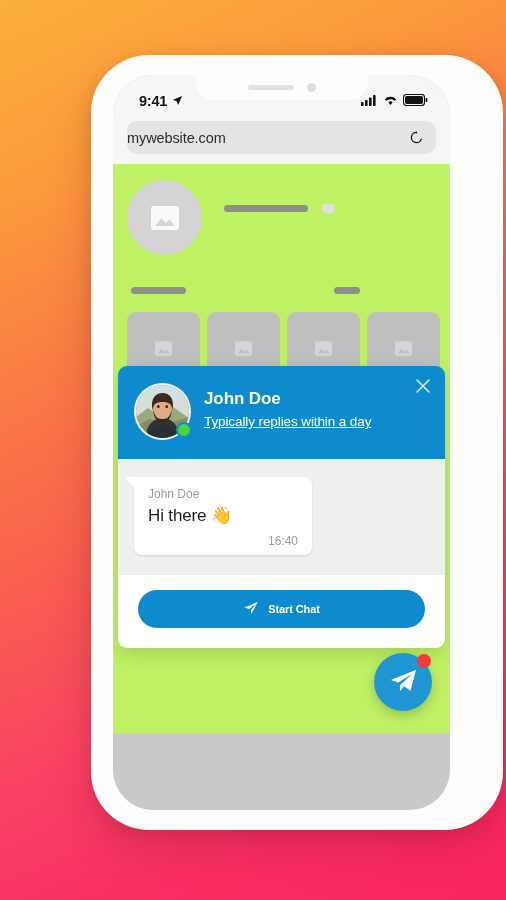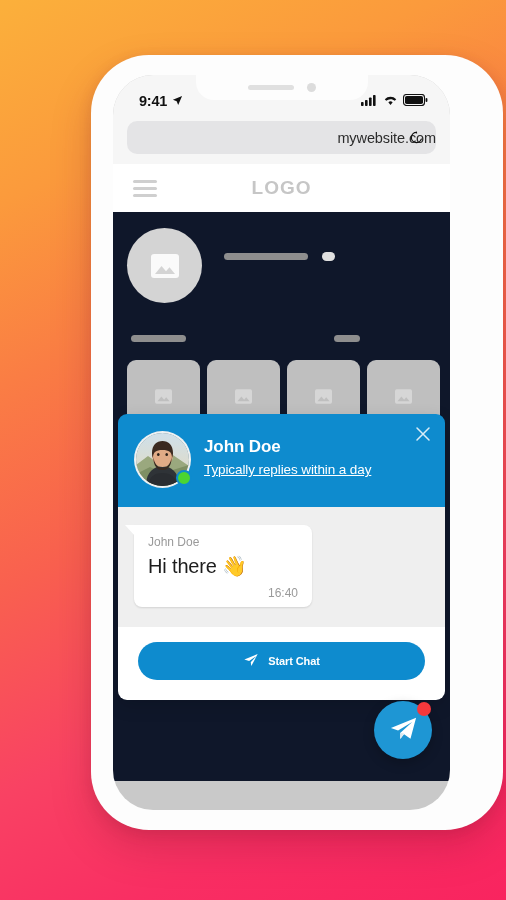--- a/index.html
+++ b/index.html
@@ -100,21 +100,21 @@
     background: #f6f6f6;
     padding: 0 14px 10px 14px;
   }
   #urlpill {
     position: relative;
     height: 33px;
     background: #e4e4e6;
     border-radius: 10px;
     display: flex;
     align-items: center;
-    justify-content: flex-end;
+    justify-content: flex-start;
   }
   #urltext {
     font-size: 14.5px;
     color: #2b2b2b;
     letter-spacing: -0.1px;
   }
   #reload {
     position: absolute;
     right: 11px; top: 50%;
     transform: translateY(-50%);
@@ -138,21 +138,21 @@
   }
   #logo {
     position: absolute; left: 50%; transform: translateX(-50%);
     font-size: 19px; font-weight: 700; letter-spacing: 1px;
     color: #c6c6c6;
   }
 
   
   #page {
     position: relative;
-    background: #0f172a;
+    background: #bef264;
     height: 569px;
     padding: 16px 10px 0 14px;
   }
   .sk-hero { display: flex; align-items: flex-start; gap: 22px; }
   .sk-circle {
     width: 75px; height: 75px; border-radius: 50%;
     background: #d4d4d4;
     display: flex; align-items: center; justify-content: center;
     flex: 0 0 auto;
   }
@@ -248,21 +248,21 @@
     left: -9px; top: 0;
     width: 0; height: 0;
     border-top: 0 solid transparent;
     border-right: 10px solid #ffffff;
     border-bottom: 11px solid transparent;
   }
   #bubble-sender {
     font-size: 12px; color: #9a9a9a; margin-bottom: 3px;
   }
   .bubble-line {
-    font-size: 20px; color: #1d1d1d; line-height: 1.42;
+    font-size: 17px; color: #1d1d1d; line-height: 1.42;
     letter-spacing: -0.15px;
   }
   #bubble-time {
     text-align: right; font-size: 12px; color: #9a9a9a; margin-top: 6px;
   }
 
   #widget-footer {
     background: #ffffff;
     padding: 15px 20px 20px 20px;
   }
@@ -360,28 +360,20 @@
           <span id="urltext">mywebsite.com</span>
           <span id="reload">
             <svg width="15" height="15" viewBox="0 0 20 20">
               <path d="M10 3.2a6.8 6.8 0 106.4 9" fill="none" stroke="#111" stroke-width="1.7" stroke-linecap="round"></path>
               <path d="M7.4 3.4L10.3 2l.6 3.1z" fill="#111"></path>
             </svg>
           </span>
         </div>
       </div>
 
-      <div id="siteheader">
-        <div id="hamburger">
-          <span></span>
-          <span></span>
-          <span></span>
-        </div>
-        <div id="logo">LOGO</div>
-      </div>
 
       <div id="page">
 
         <div class="sk-hero">
           <div class="sk-circle">
             <span class="img-glyph-lg">
               <svg width="28" height="24" viewBox="0 0 28 24">
                 <rect x="0" y="0" width="28" height="24" rx="3" fill="#fafafa"></rect>
                 <path d="M4 20l6.5-8 4.5 5.3 3.5-4L24 20z" fill="#d4d4d4"></path>
               </svg>

